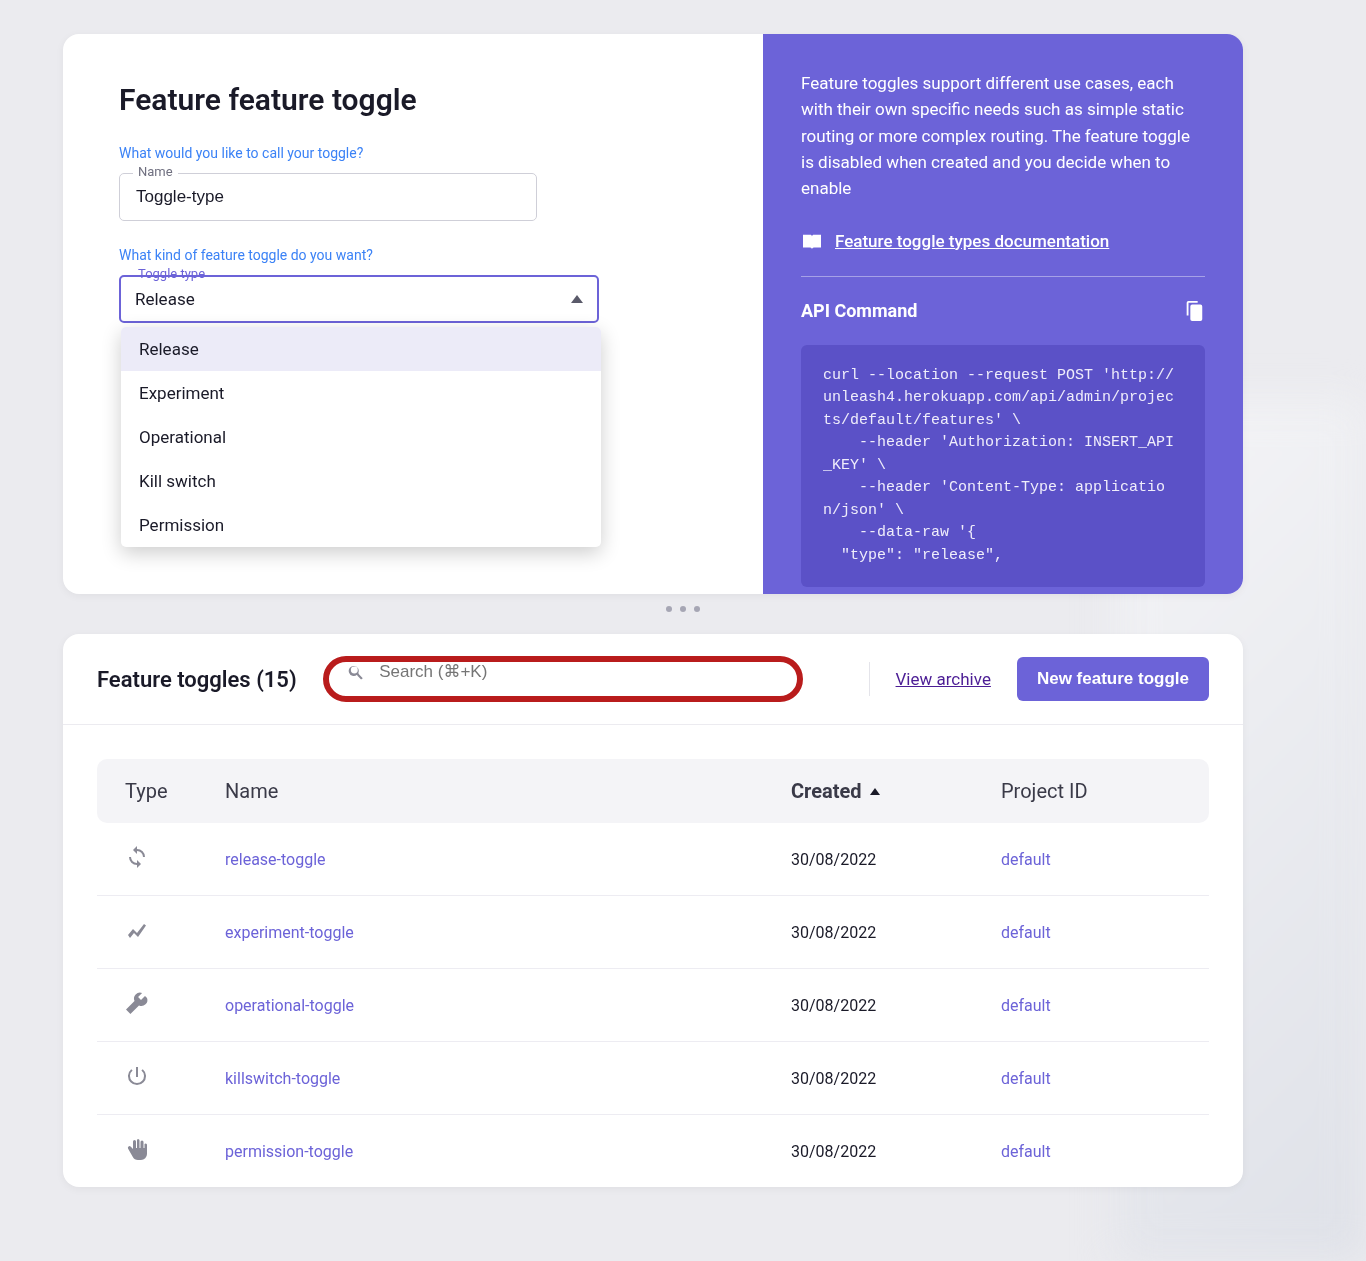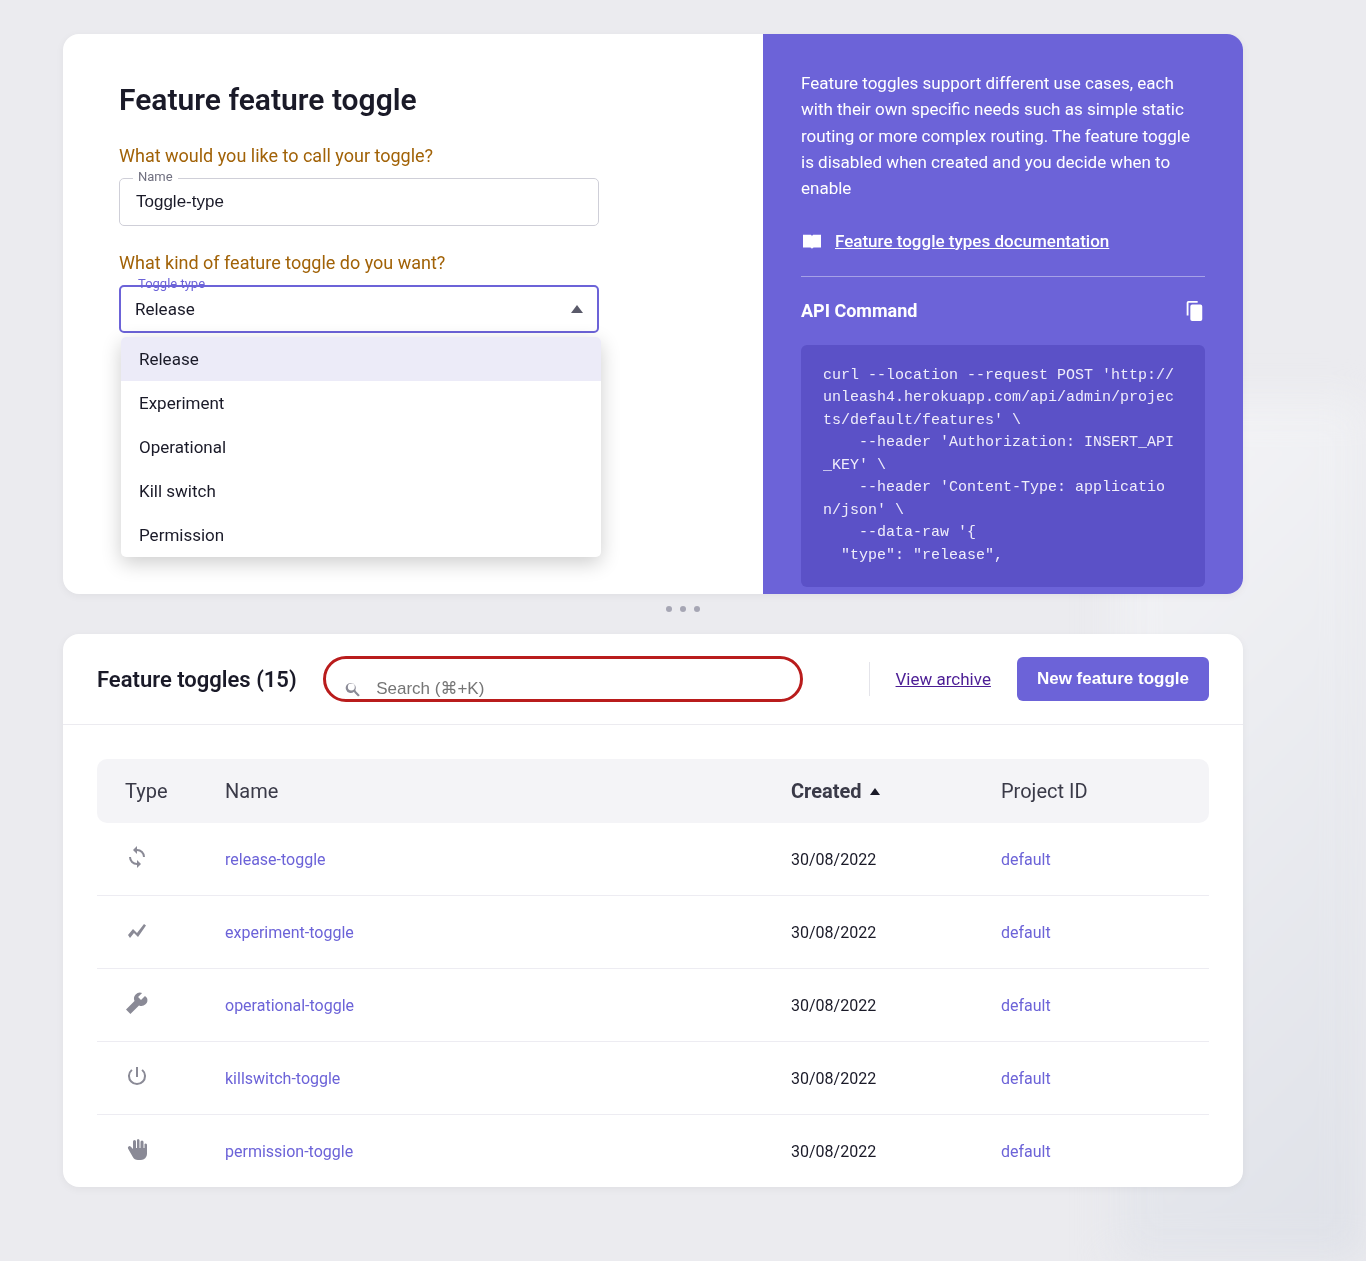--- a/index.html
+++ b/index.html
@@ -36,42 +36,42 @@
     width: 700px;
     padding: 48px 56px 0 56px;
   }
   .form-title {
     font-size: 30px;
     font-weight: 600;
     color: #1a1a28;
     margin-bottom: 28px;
   }
   .field-label {
-    font-size: 18px;
-    color: #a16207;
+    font-size: 14px;
+    color: #3b82f6;
     margin-bottom: 12px;
   }
   .input-wrap {
     position: relative;
     margin-bottom: 26px;
   }
   .floating-label {
     position: absolute;
     top: -9px;
     left: 14px;
     background: #fff;
     padding: 0 5px;
     font-size: 13px;
     color: #707080;
   }
   .floating-label.active {
     color: #6c63d8;
   }
   .text-input {
-    width: 480px;
+    width: 418px;
     height: 48px;
     border: 1px solid #cfcfd8;
     border-radius: 5px;
     padding: 0 16px;
     font-size: 17px;
     color: #1a1a28;
   }
   .select-box {
     width: 480px;
     height: 48px;
@@ -198,22 +198,22 @@
     gap: 26px;
     border-bottom: 1px solid #ecebf0;
   }
   .list-title {
     font-size: 22px;
     font-weight: 600;
     color: #1a1a28;
   }
   .search-wrap {
     display: flex;
-    align-items: flex-end;
-    border: 3px solid #b91c1c;
+    align-items: flex-start;
+    border: 6px solid #b91c1c;
     border-radius: 999px;
     height: 46px;
     padding: 0 18px;
     width: 480px;
     gap: 14px;
   }
   .search-icon-svg { width: 20px; height: 20px; fill: #8a8a96; }
   .search-input {
     border: none;
     outline: none;

